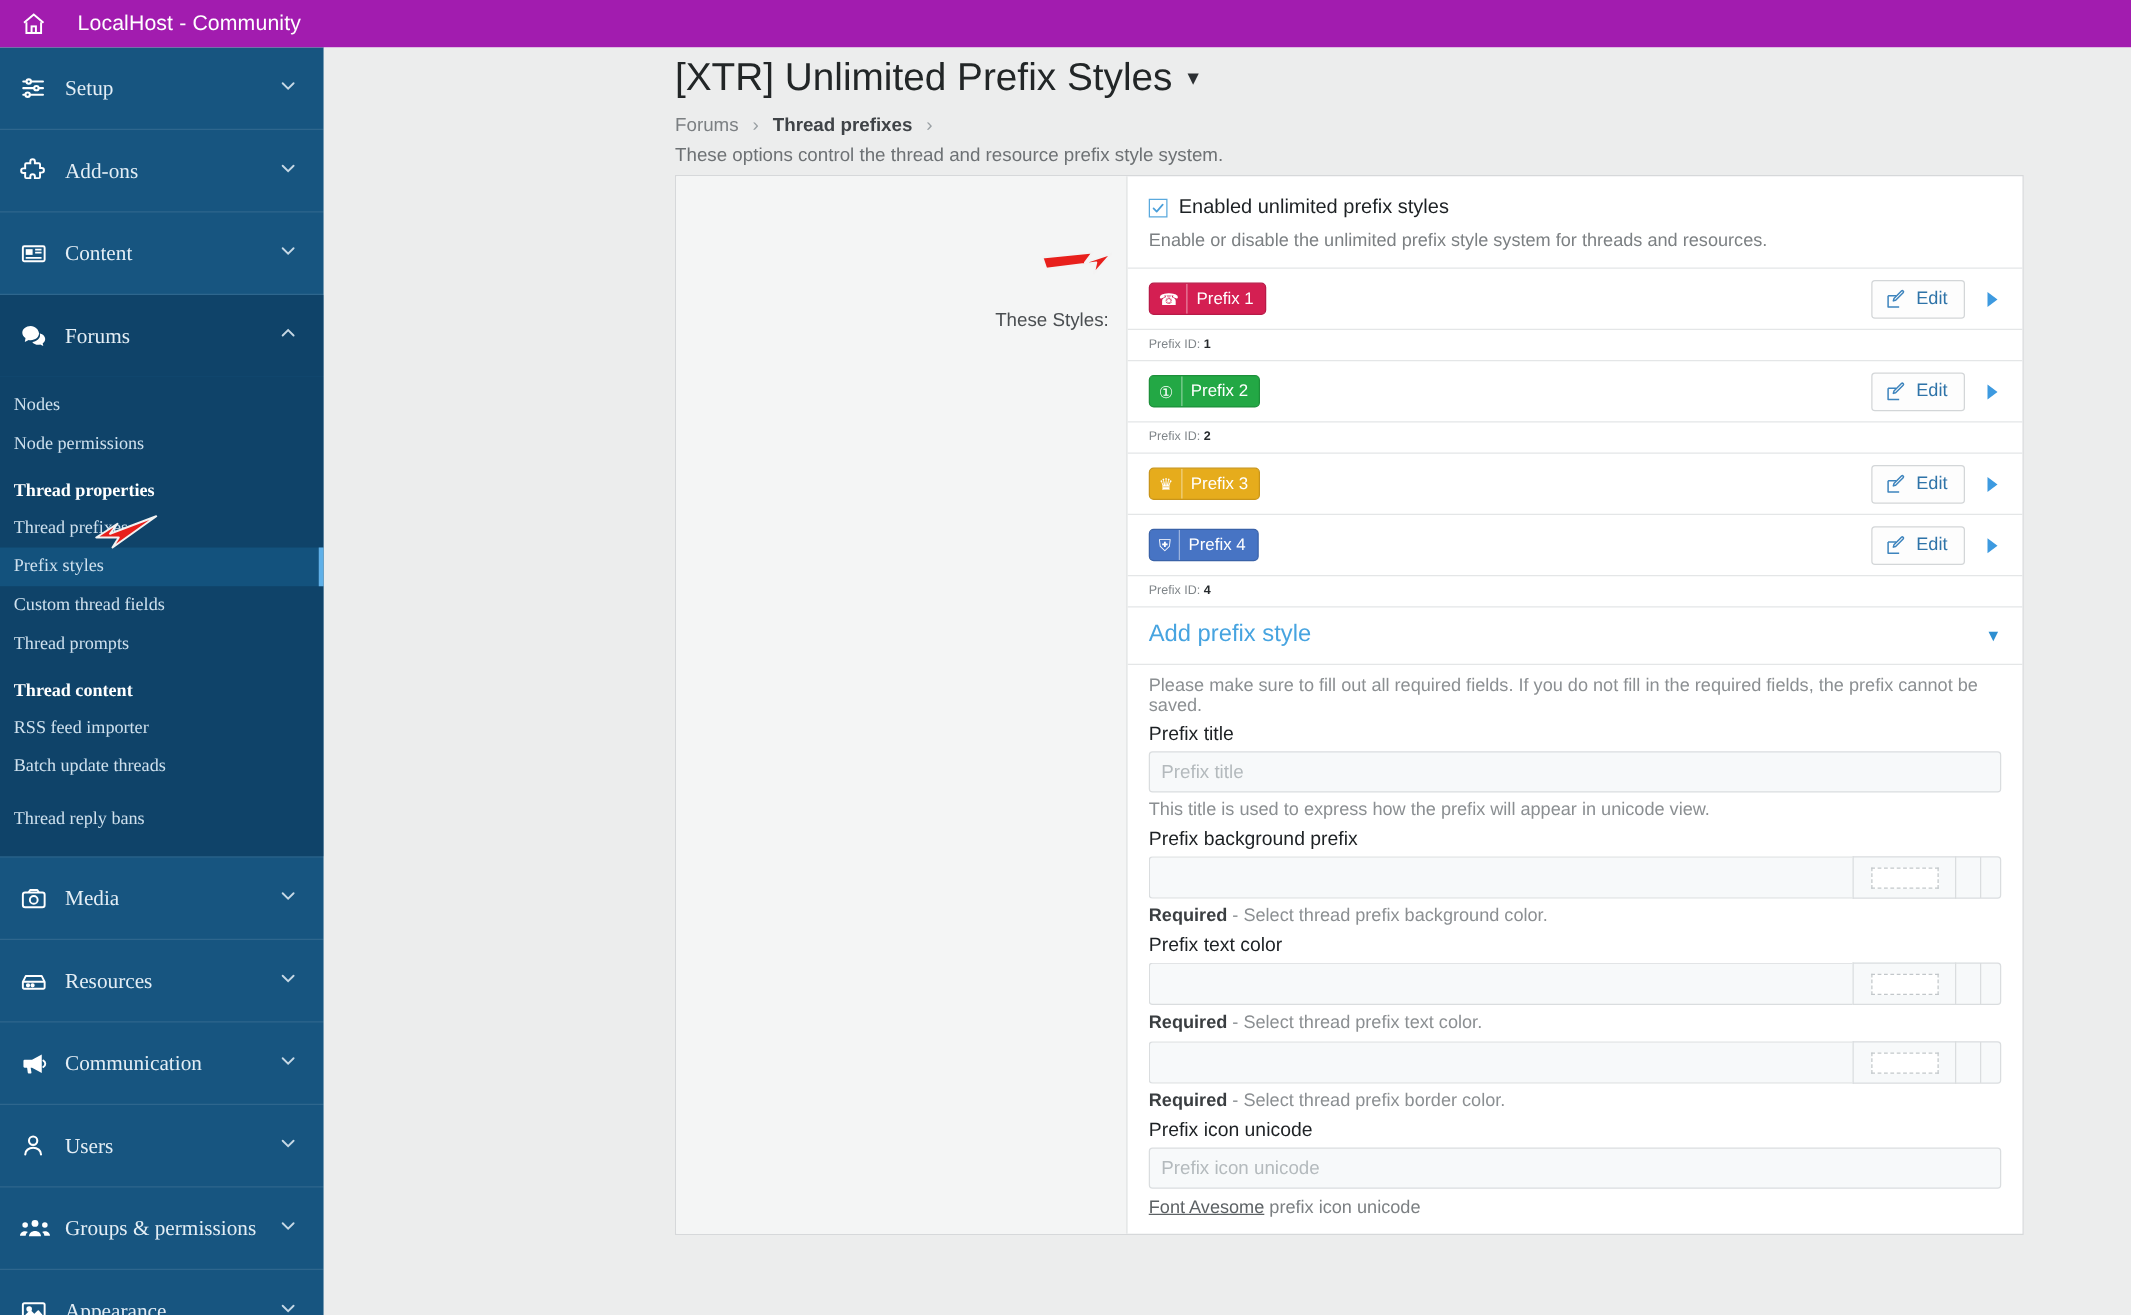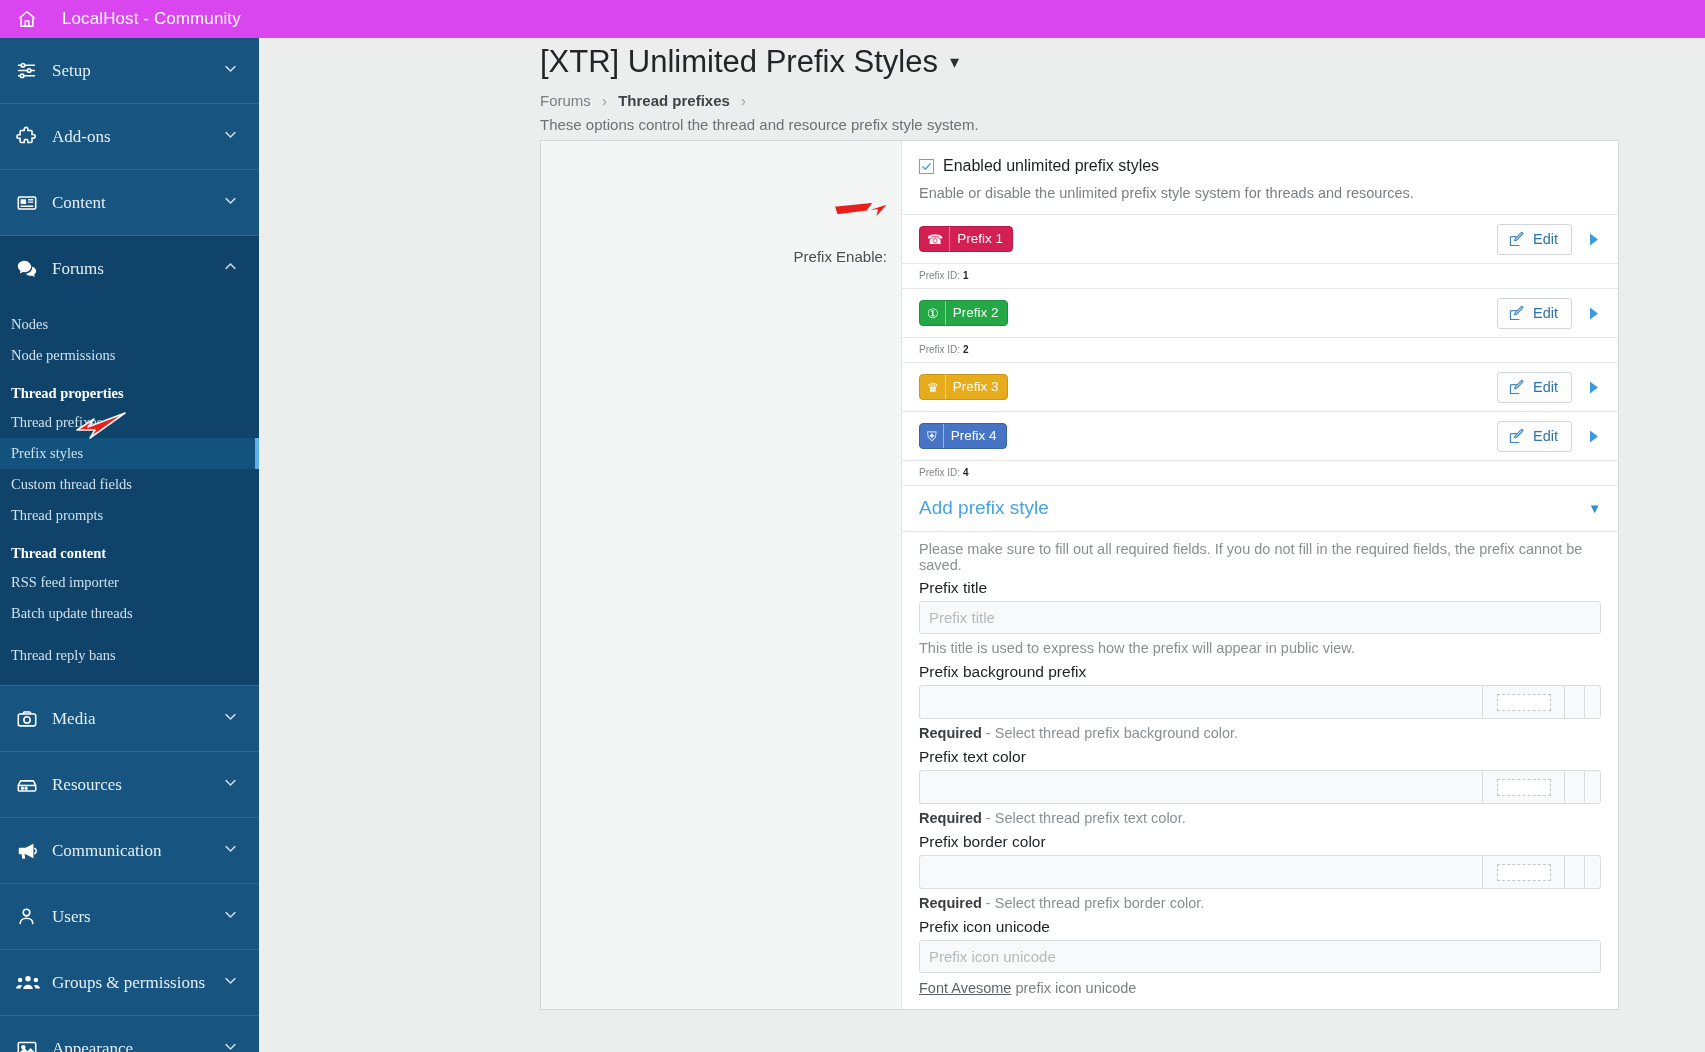--- a/index.html
+++ b/index.html
@@ -7,21 +7,21 @@
     width: 1705px; height: 1052px;
     font-family: "Liberation Sans", sans-serif;
     background: #ffffff;
     overflow: hidden;
   }
 
   
   #topbar {
     position: absolute; top: 0; left: 0;
     width: 1705px; height: 38px;
-    background: #d946ef;
+    background: #a21caf;
     display: flex; align-items: center;
     color: #ffffff;
   }
   #topbar .home-ico { margin-left: 14px; width: 26px; height: 26px; display:flex; align-items:center; justify-content:center; }
   #topbar .site-title {
     margin-left: 22px;
     font-size: 17px;
     letter-spacing: .1px;
     color: #ffffff;
   }
@@ -452,21 +452,21 @@
     <span class="sep">›</span>
     <b>Thread prefixes</b>
     <span class="sep">›</span>
   </div>
   <div id="page-desc">These options control the thread and resource prefix style system.</div>
 
   <div id="card">
     <div id="card-body">
 
       <div id="left-col">
-        <div id="prefix-styles-label">Prefix Enable:</div>
+        <div id="prefix-styles-label">These Styles:</div>
       </div>
 
       <div id="right-col">
 
         <div class="opt-block">
           <div class="cbrow">
             <span class="cb">
               <svg width="11" height="11" viewBox="0 0 24 24" fill="none" stroke="#4a9fda" stroke-width="3" stroke-linecap="round" stroke-linejoin="round">
                   <path d="M4 12.5l5.5 5.5L20 6"></path>
                 </svg>
@@ -587,21 +587,21 @@
         <div class="add-head">
           <div class="ah-title">Add prefix style</div>
           <div class="ah-caret">▼</div>
         </div>
 
         <div class="form-area">
           <div class="note">Please make sure to fill out all required fields. If you do not fill in the required fields, the prefix cannot be saved.</div>
 
           <div class="f-label">Prefix title</div>
           <input class="f-input" type="text" placeholder="Prefix title" style="">
-          <div class="f-help">This title is used to express how the prefix will appear in public view.</div>
+          <div class="f-help">This title is used to express how the prefix will appear in unicode view.</div>
 
           <div class="f-label">Prefix background prefix</div>
           <div class="color-wrap">
             <div class="cw-main"></div>
             <div class="cw-swatch">
                 <i></i>
               </div>
             <div class="cw-b1"></div>
             <div class="cw-b2"></div>
           </div>
@@ -615,21 +615,20 @@
             <div class="cw-swatch">
                 <i></i>
               </div>
             <div class="cw-b1"></div>
             <div class="cw-b2"></div>
           </div>
           <div class="f-help">
             <b>Required</b><span> - Select thread prefix text color.</span>
           </div>
 
-          <div class="f-label">Prefix border color</div>
           <div class="color-wrap">
             <div class="cw-main"></div>
             <div class="cw-swatch">
                 <i></i>
               </div>
             <div class="cw-b1"></div>
             <div class="cw-b2"></div>
           </div>
           <div class="f-help">
             <b>Required</b><span> - Select thread prefix border color.</span>

